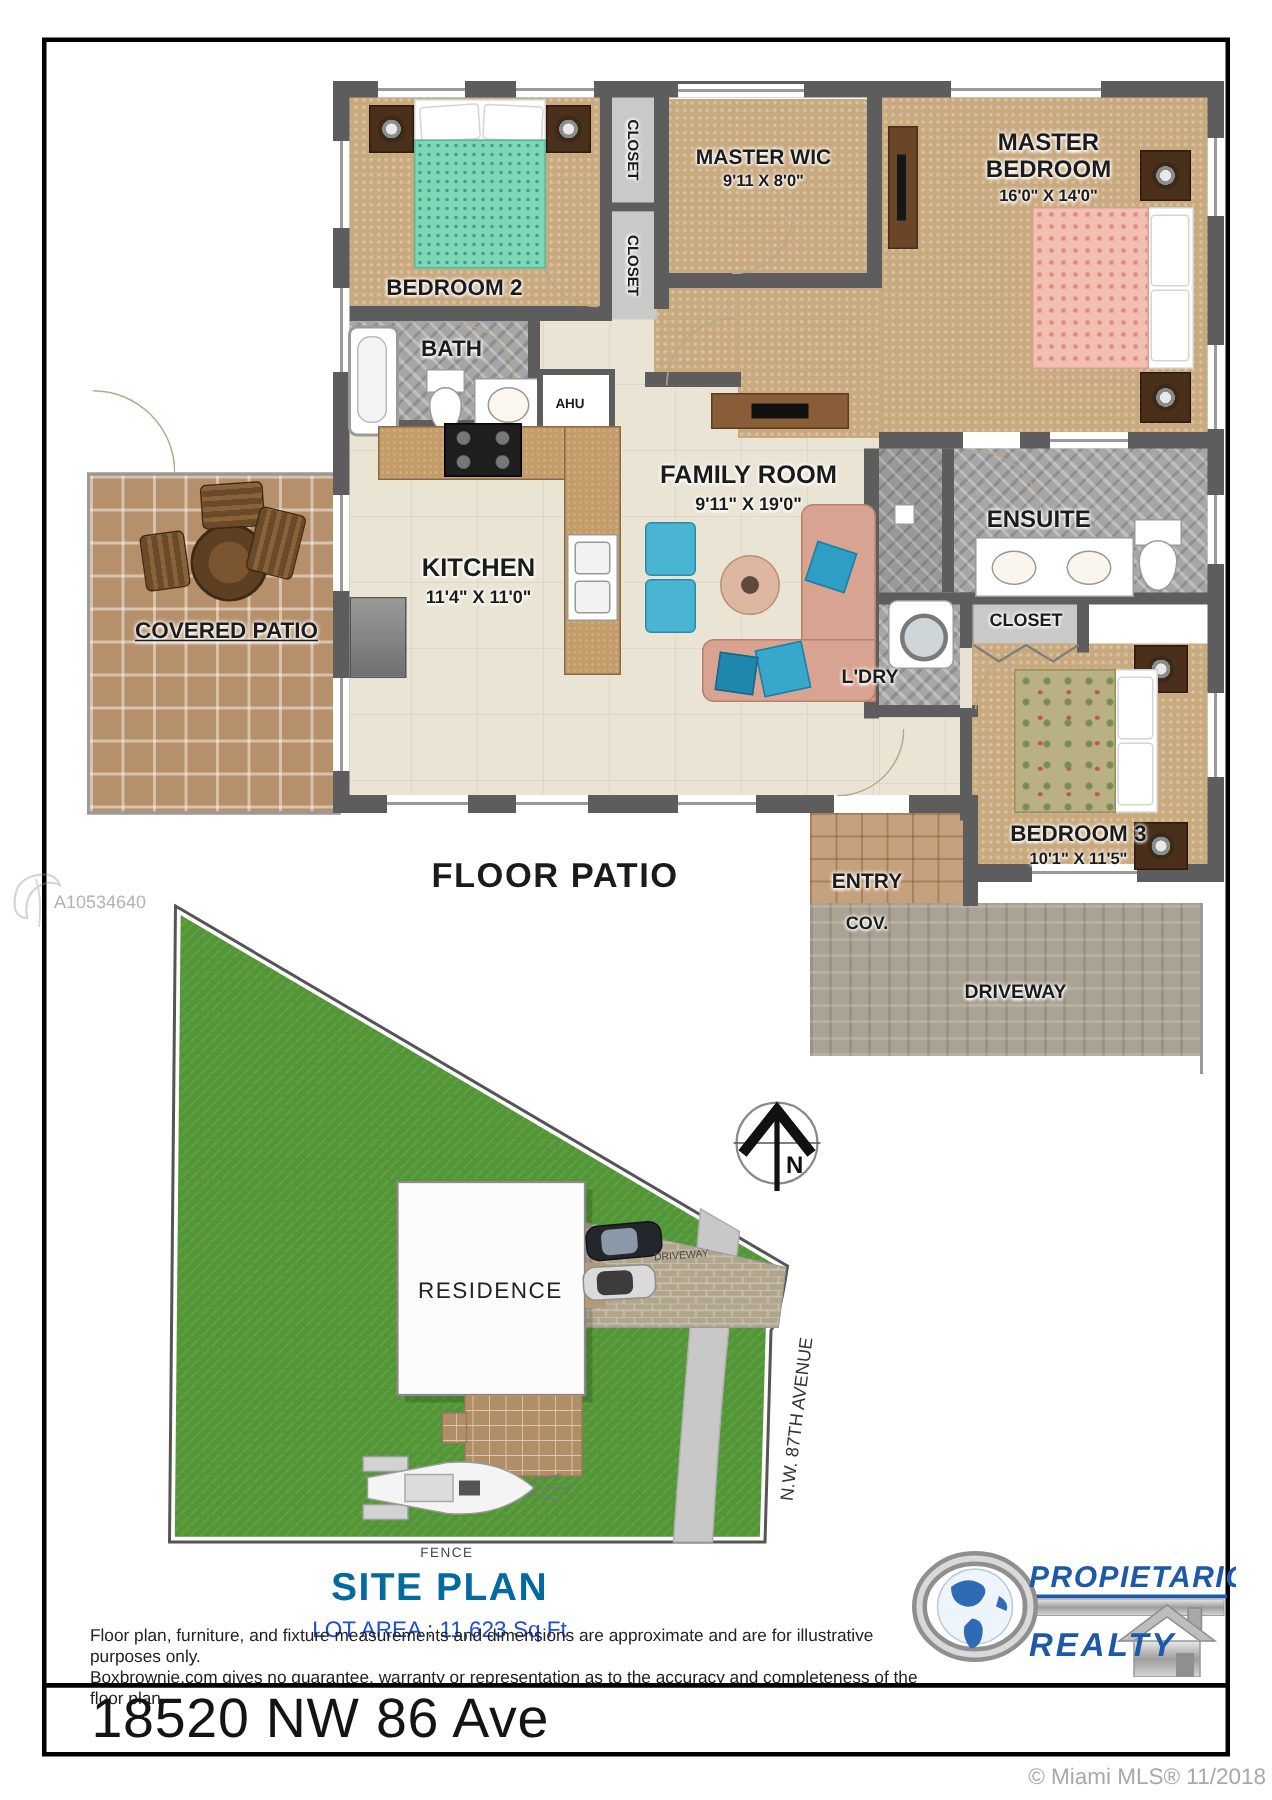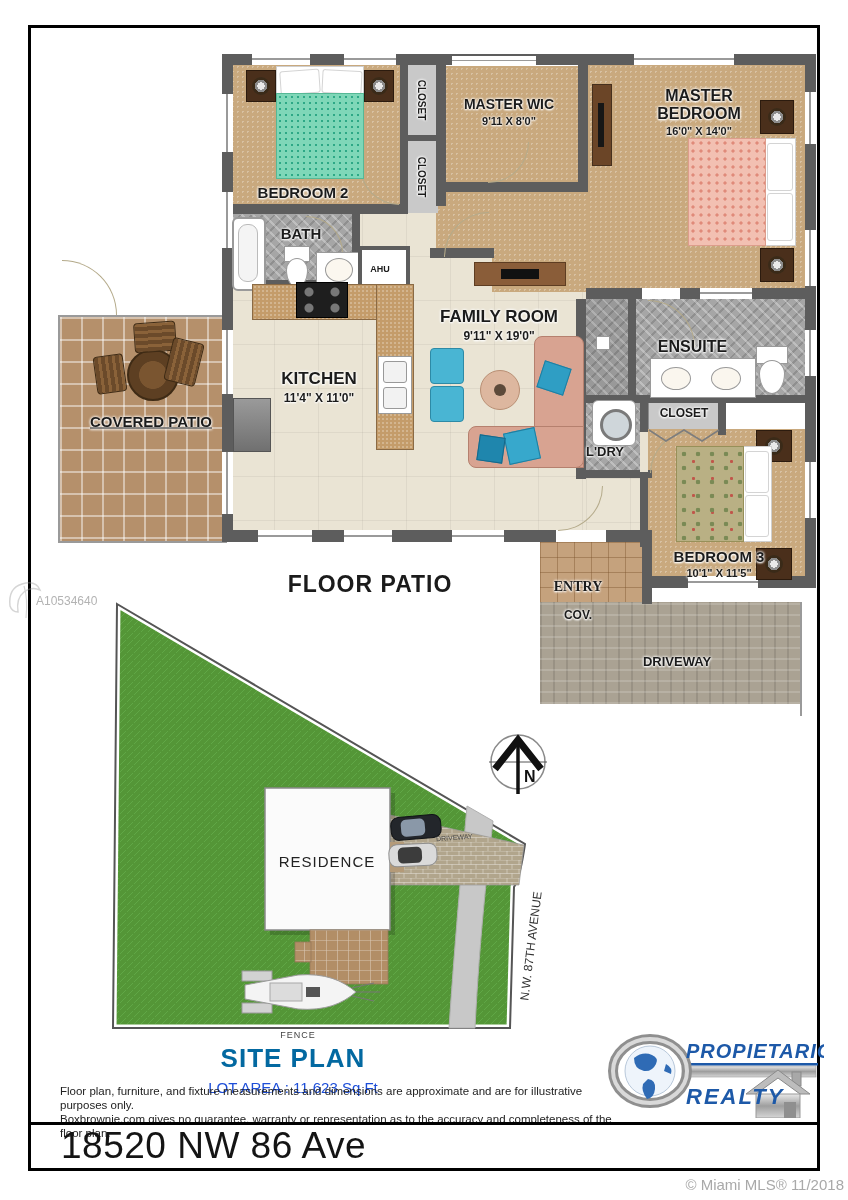--- a/index.html
+++ b/index.html
@@ -214,25 +214,25 @@
   <div class="lbl" style="left:699px;top:131px;font-size:11px;">16'0" X 14'0"</div>
   <div class="lbl" style="left:301px;top:233px;font-size:15px;">BATH</div>
   <div class="lbl" style="left:380px;top:269px;font-size:9px;">AHU</div>
   <div class="lbl" style="left:499px;top:317px;font-size:17px;">FAMILY ROOM</div>
   <div class="lbl" style="left:499px;top:336px;font-size:12px;">9'11" X 19'0"</div>
   <div class="lbl" style="left:319px;top:379px;font-size:17px;">KITCHEN</div>
   <div class="lbl" style="left:319px;top:398px;font-size:12px;">11'4" X 11'0"</div>
   <div class="lbl" style="left:151px;top:421px;font-size:15px;text-decoration:underline;">COVERED PATIO</div>
   <div class="lbl" style="left:682px;top:347px;font-size:16px;padding-left:21px;">ENSUITE</div>
   <div class="lbl" style="left:684px;top:413px;font-size:12px;">CLOSET</div>
-  <div class="lbl" style="left:605px;top:451px;font-size:13px;">L'DRY</div>
+  <div class="lbl" style="left:580px;top:451px;font-size:13px;">L'DRY</div>
   <div class="lbl" style="left:719px;top:556px;font-size:15px;">BEDROOM 3</div>
   <div class="lbl" style="left:719px;top:573px;font-size:11px;">10'1" X 11'5"</div>
   <div class="lbl" style="left:578px;top:567px;font-size:12px;margin-top:48px;">COV.</div>
-  <div class="lbl" style="left:578px;top:587px;font-size:14px;font-family:Liberation Serif, serif;">ENTRY</div>
+  <div class="lbl" style="left:578px;top:587px;font-size:14px;">ENTRY</div>
   <div class="lbl" style="left:677px;top:661px;font-size:13px;">DRIVEWAY</div>
   <div class="lbl" style="left:370px;top:584px;font-size:23px;letter-spacing:1px;">FLOOR PATIO</div>
 
   <svg class="abs" style="left:6px;top:578px;opacity:.4;" width="40" height="48">
     <path d="M4 28 Q2 10 16 6 Q30 2 34 12 Q26 8 18 14 Q10 20 12 34 Q6 34 4 28 Z" fill="none" stroke="#999" stroke-width="1.5"></path>
     <path d="M18 8 Q22 20 20 40" fill="none" stroke="#999" stroke-width="1.2"></path>
   </svg>
   <div class="abs" style="left:36px;top:594px;font-size:12px;color:#b3b3b3;">A10534640</div>
   <div class="abs" style="right:4px;top:1176px;font-size:15px;color:#a9a9a9;">© Miami MLS® 11/2018</div>
 

